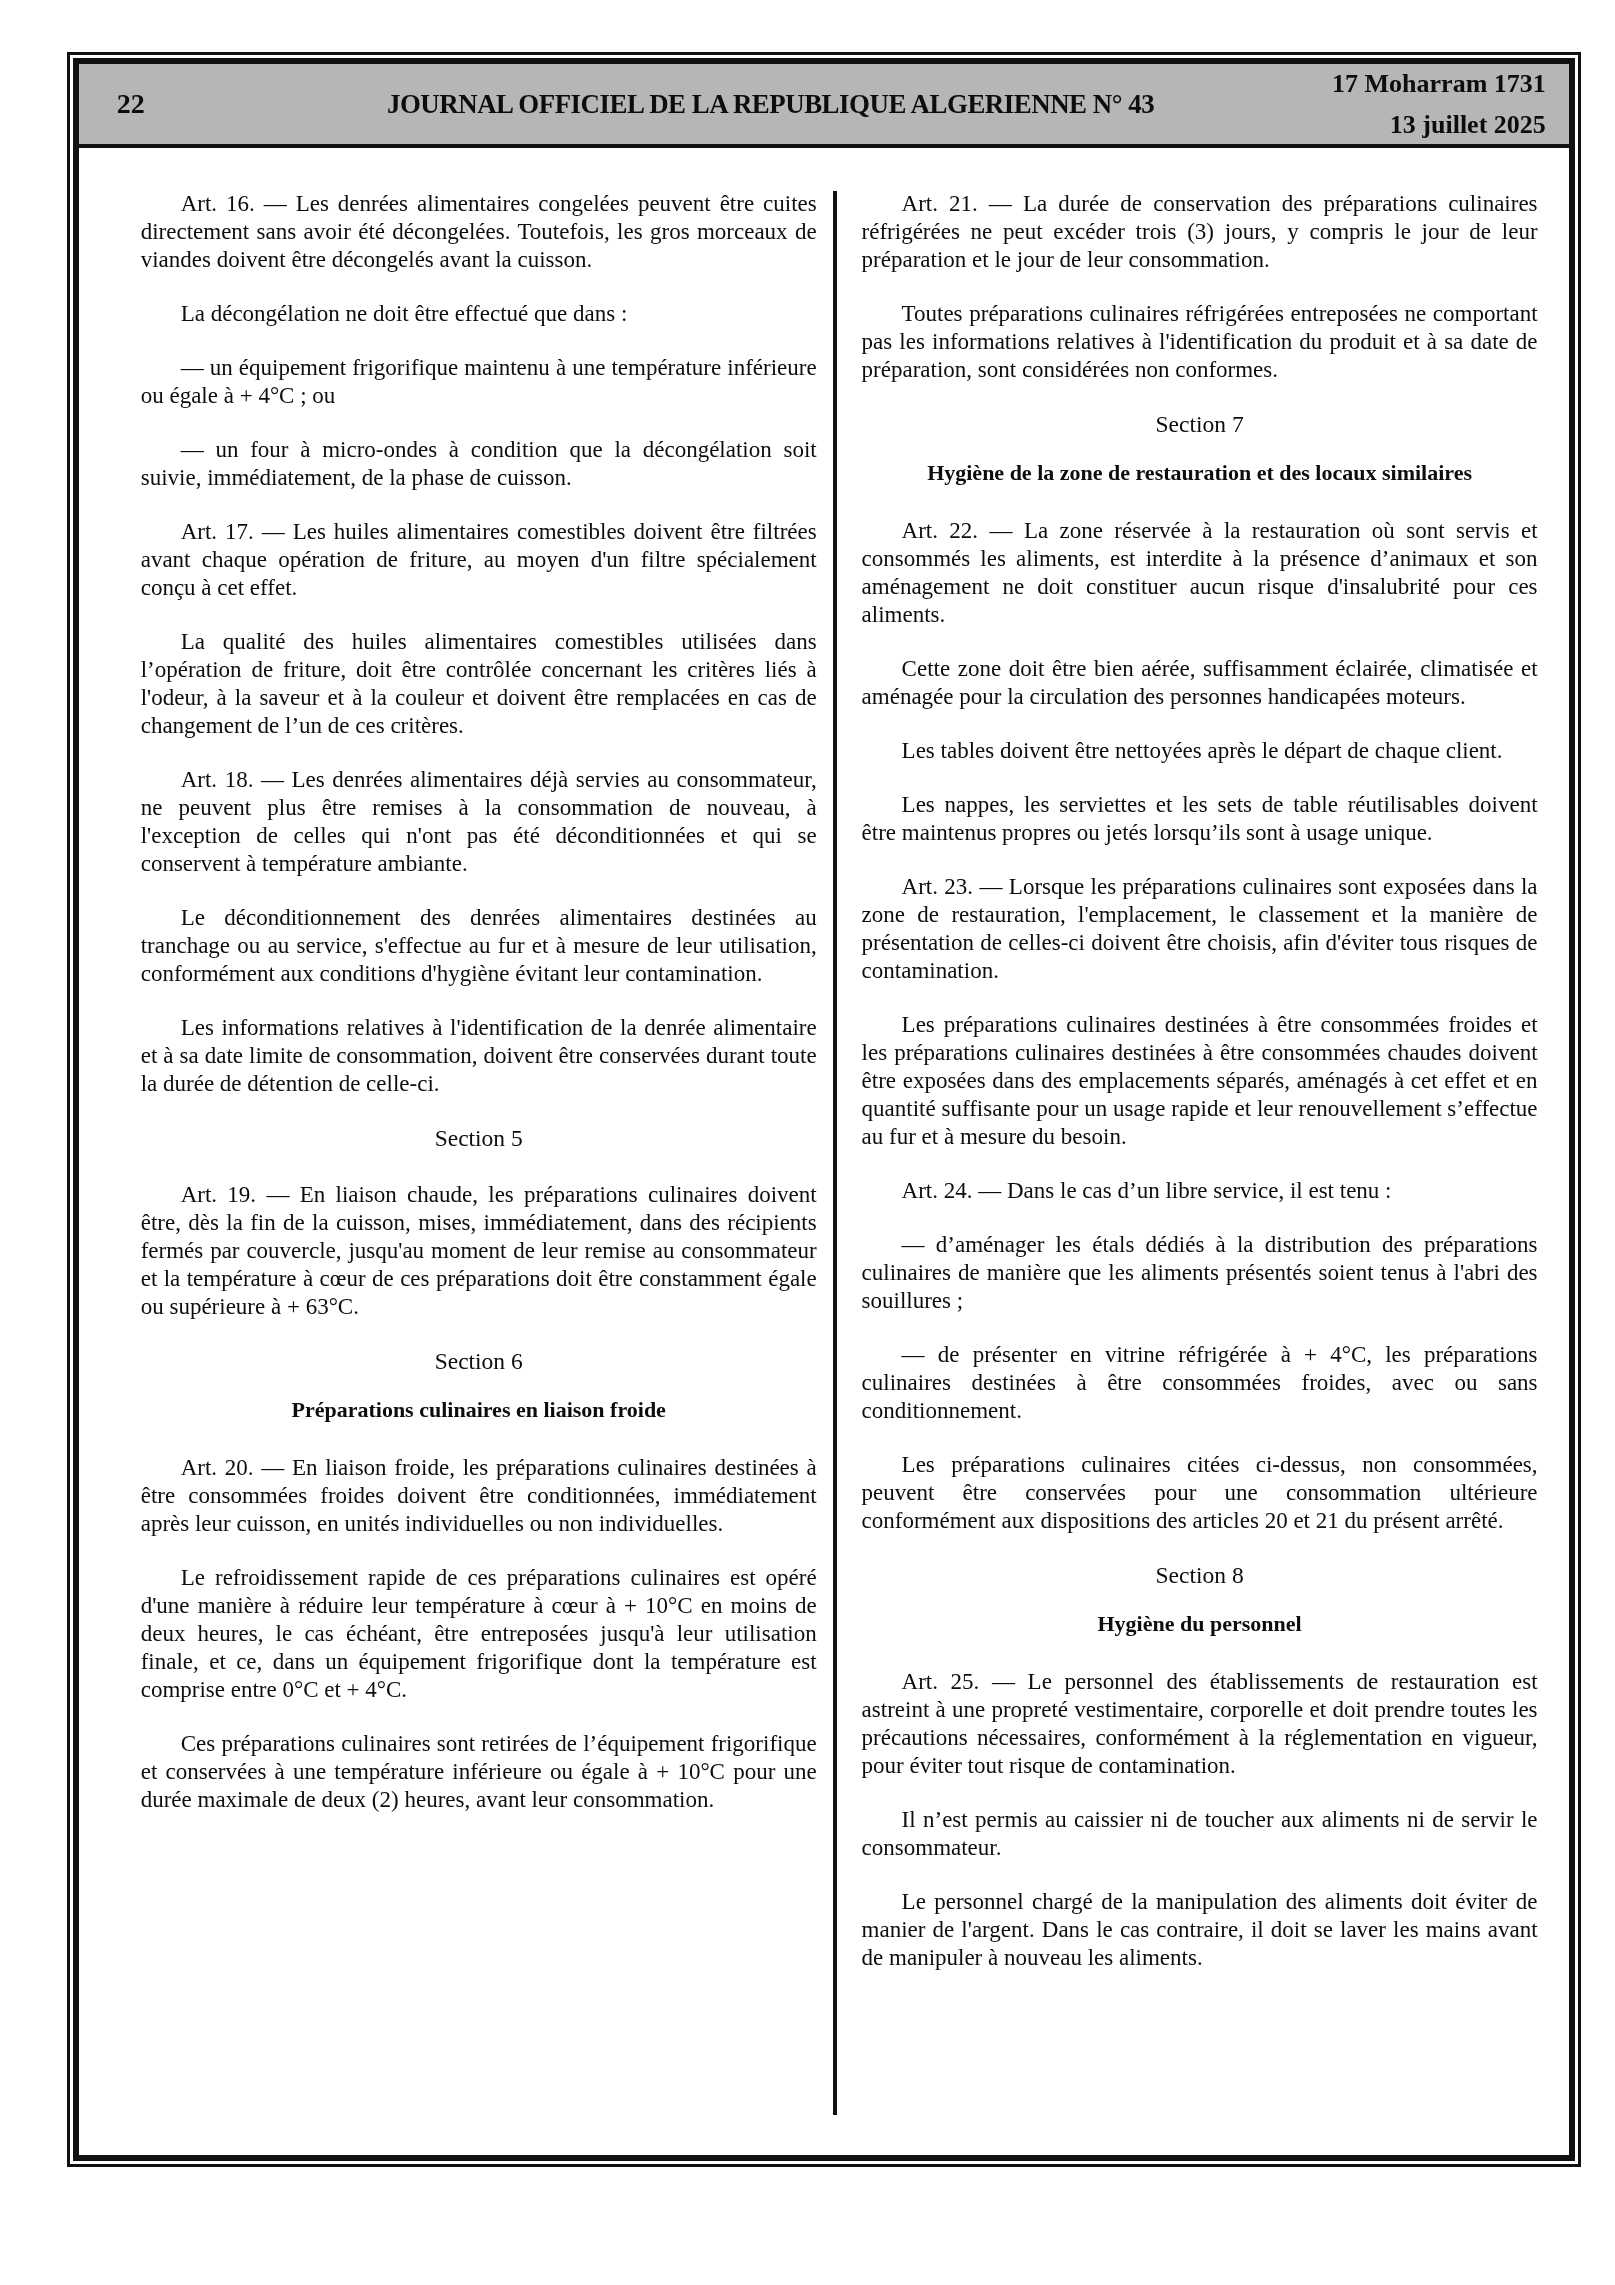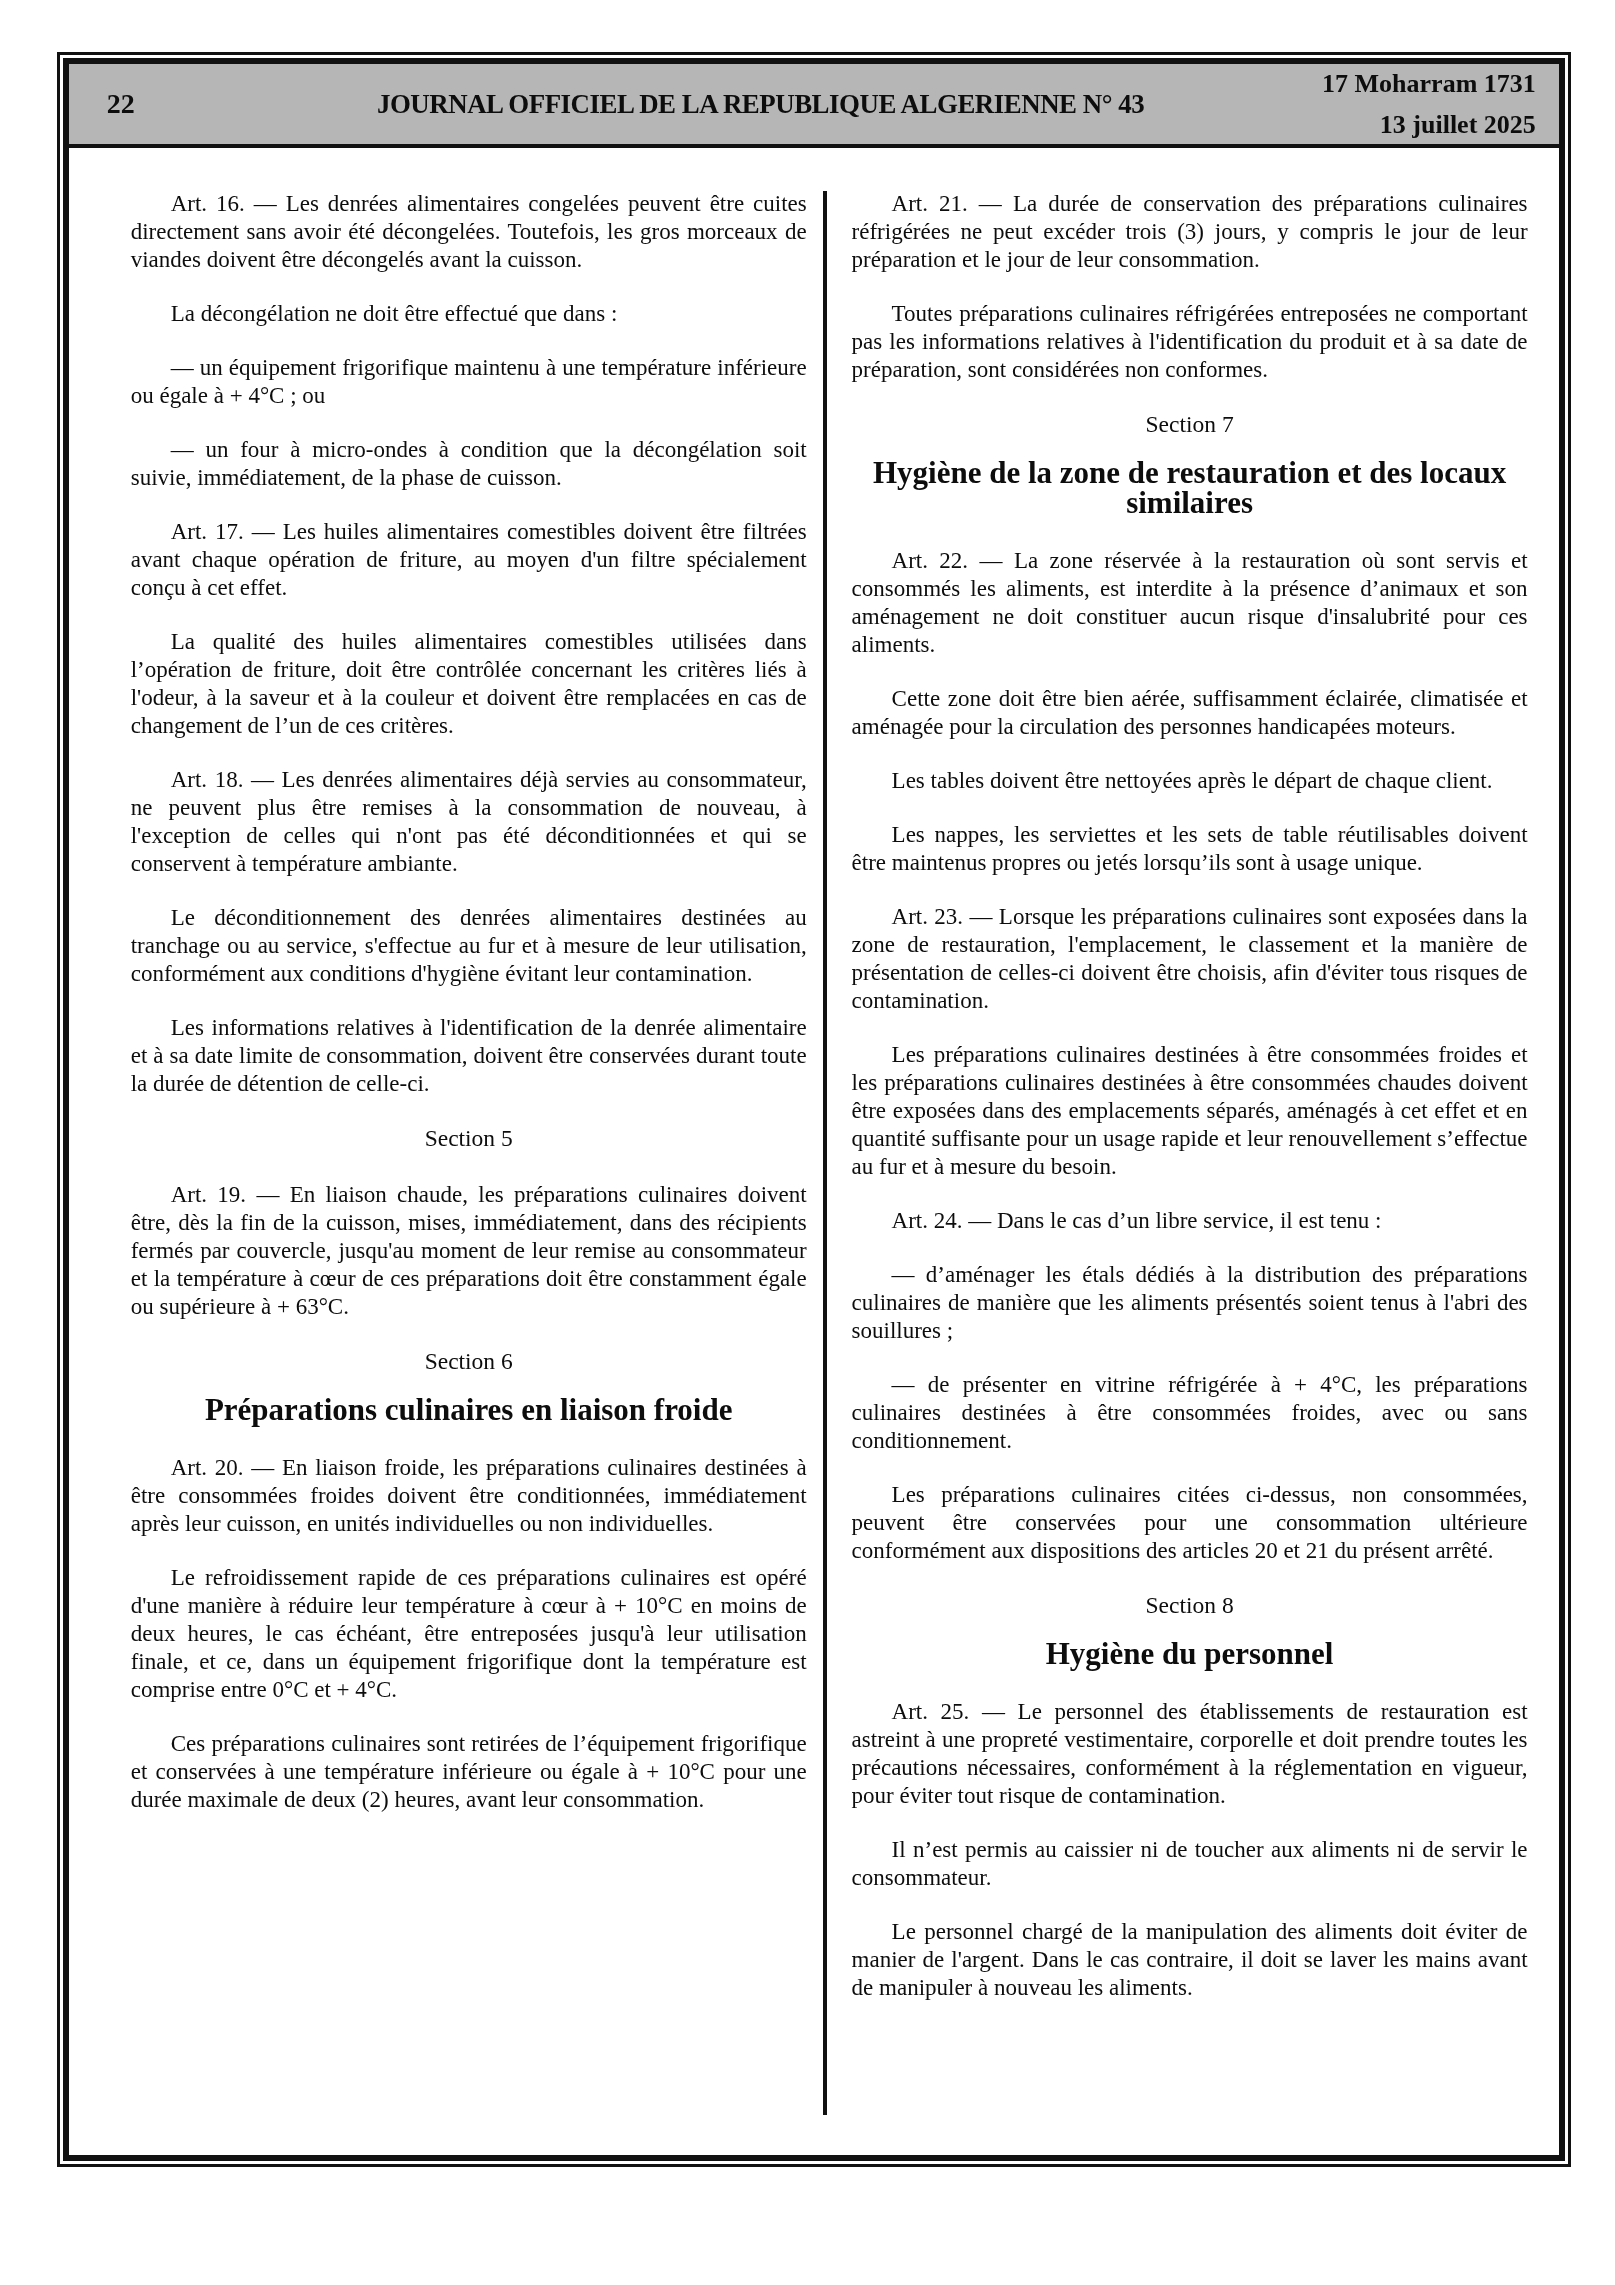--- a/index.html
+++ b/index.html
@@ -12,21 +12,21 @@
     width:1616px;height:2285px;
     background:var(--paper);
     font-family:"Liberation Serif", serif;
     color:#0d0d0d;
     position:relative;
     -webkit-font-smoothing:antialiased;
   }
   .page{position:relative;width:1616px;height:2285px;overflow:hidden;}
   
   .frame{
-    position:absolute;left:57px;top:52px;
+    position:absolute;left:67px;top:52px;
     width:1514px;height:2115px;
     border:3.6px solid var(--ink);
     padding:2.7px;
     box-sizing:border-box;
   }
   .inner{
     border:6.3px solid var(--ink);
     height:100%;
     box-sizing:border-box;
     display:flex;flex-direction:column;
@@ -66,21 +66,21 @@
     hyphens:none;
   }
   .col p{margin:0 0 26px;text-indent:40px;}
   .rule{
     flex:0 0 3.6px;width:3.6px;
     background:var(--ink);
     margin:1.8px 25px 40px 16.3px;
   }
   .section{text-align:center;margin:5.4px 0 29px;}
   .sec-label{font-size:23.5px;margin-bottom:20px;}
-  .sec-title{font-size:31px;font-weight:bold;line-height:30px;}
+  .sec-title{font-size:22px;font-weight:bold;line-height:30px;}
 </style>
 </head>
 <body>
 
 <div class="page">
   <div class="frame">
     <div class="inner">
 
       <header class="masthead">
         <div class="pg-num">22</div>

